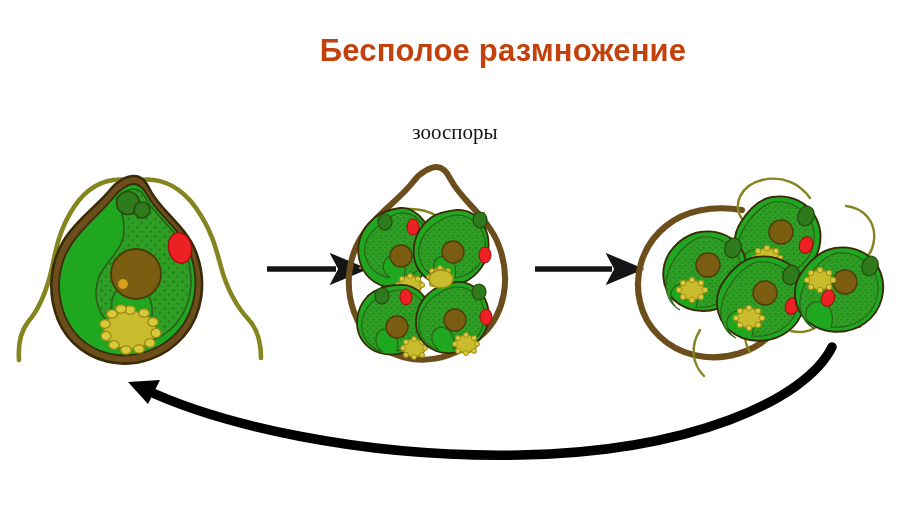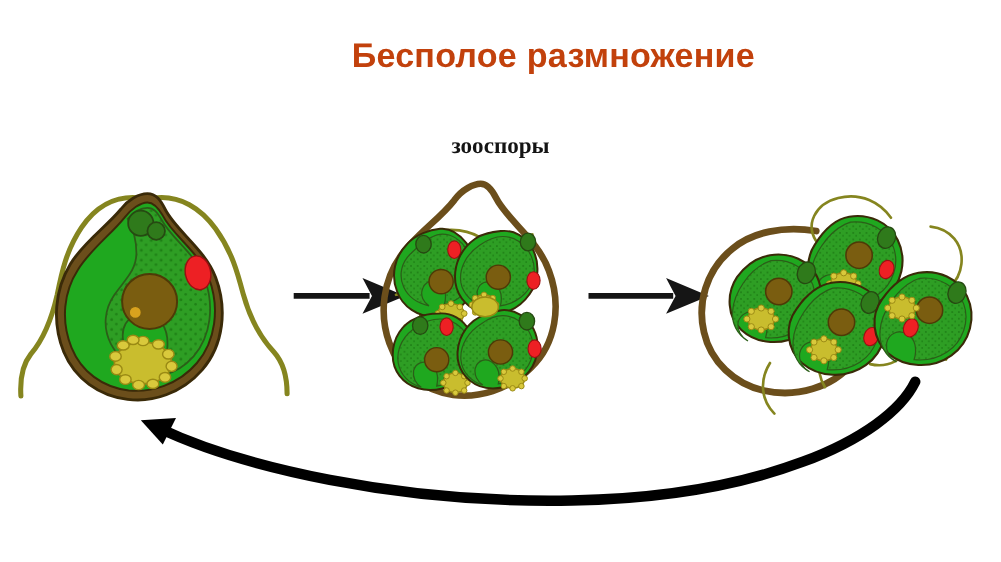--- a/index.html
+++ b/index.html
@@ -26,21 +26,21 @@
     color:#c2410c;
     white-space:nowrap;
     padding-left:48px;
   }
   #zoospory-label{
     position:absolute;
     left:0;top:120px;width:910px;
     text-align:center;
     font-family:"Liberation Serif", serif;
     font-size:21px;
-    font-weight:700;
+    font-weight:400;
     color:#141414;
     white-space:nowrap;
   }
   #figure{
     position:absolute;left:0;top:0;width:910px;height:511px;
   }
   svg{display:block;}
 </style>
 </head>
 <body>

